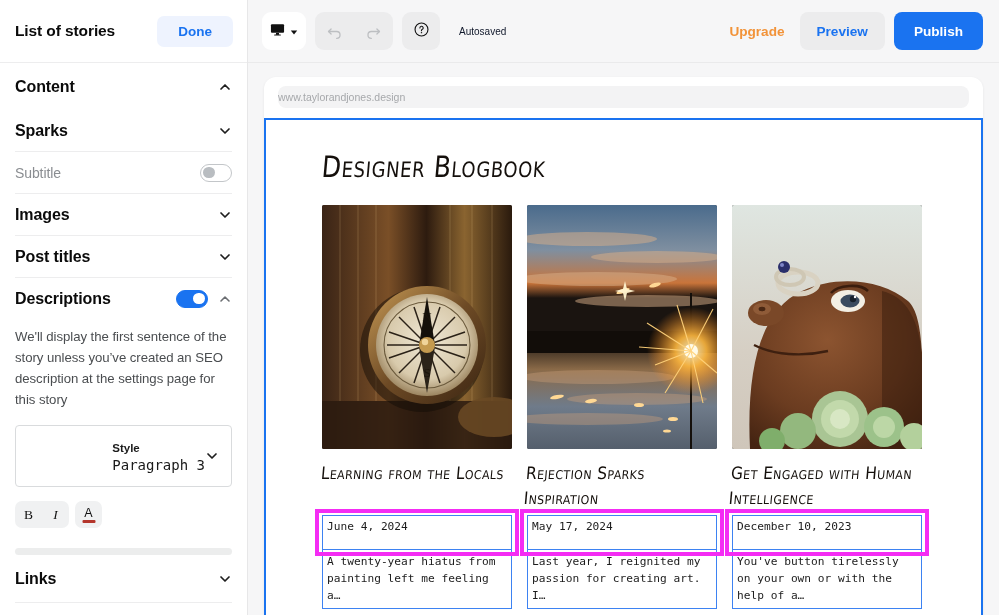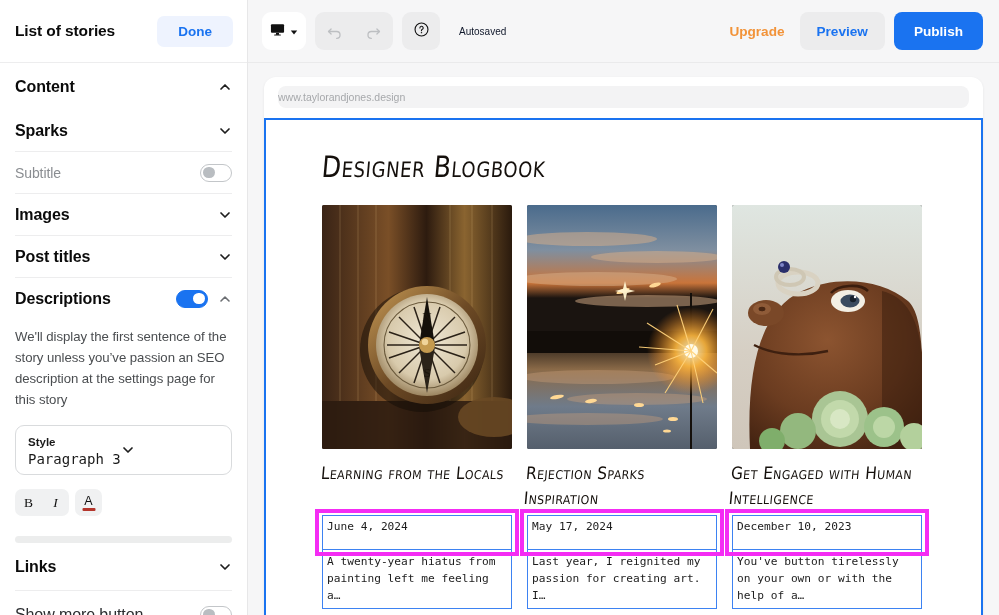--- a/index.html
+++ b/index.html
@@ -61,23 +61,23 @@
   }
   .toggle.on { background: #1a73f0; border-color: #1a73f0; }
   .toggle.on .knob { left: auto; right: 2.4px; background: #fff; }
 
   .helptext {
     font-size: 13.2px; line-height: 21px; color: #4a4d50;
     padding: 7px 0 2px 0; letter-spacing: -0.05px;
   }
   .style-field {
     margin-top: 13px;
-    border: 1px solid #d9dbdd; border-radius: 9px;
-    height: 50px; padding: 6px 12px;
-    display: flex; align-items: center; justify-content: flex-start;
+    border: 1px solid #d9dbdd; border-radius: 4px;
+    height: 62px; padding: 6px 12px;
+    display: flex; align-items: center; justify-content: flex-end;
     cursor: pointer; background: #fff;
   }
   .style-field .lbl { font-size: 11.5px; font-weight: 700; color: #1a1a1a; line-height: 15px; }
   .style-field .val {
     font-size: 14px; color: #1a1a1a; line-height: 19px;
     font-family: "DejaVu Sans Mono", monospace;
   }
   .fmt-row { display: flex; gap: 6px; margin-top: 14px; }
   .fmt-group {
     background: #f0f1f2; border-radius: 7px; height: 27px;
@@ -264,21 +264,21 @@
               <span class="knob"></span>
             </span>
           <span class="chev">
             <svg viewBox="0 0 14 14" fill="none" stroke="#6b6e72" stroke-width="1.6" stroke-linecap="round" stroke-linejoin="round">
                 <polyline points="3,9 7,5 11,9"></polyline>
               </svg>
           </span>
         </span>
       </div>
 
-      <div class="helptext">We'll display the first sentence of the story unless you’ve passion an SEO description at the settings page for this story</div>
+      <div class="helptext">We'll display the first sentence of the story unless you’ve created an SEO description at the settings page for this story</div>
 
       <div class="style-field">
         <span>
           <span class="lbl">Style</span><br>
           <span class="val">Paragraph 3</span>
         </span>
         <span class="chev">
           <svg viewBox="0 0 14 14" fill="none" stroke="#1e1e1e" stroke-width="1.7" stroke-linecap="round" stroke-linejoin="round">
               <polyline points="3,5 7,9 11,5"></polyline>
             </svg>

